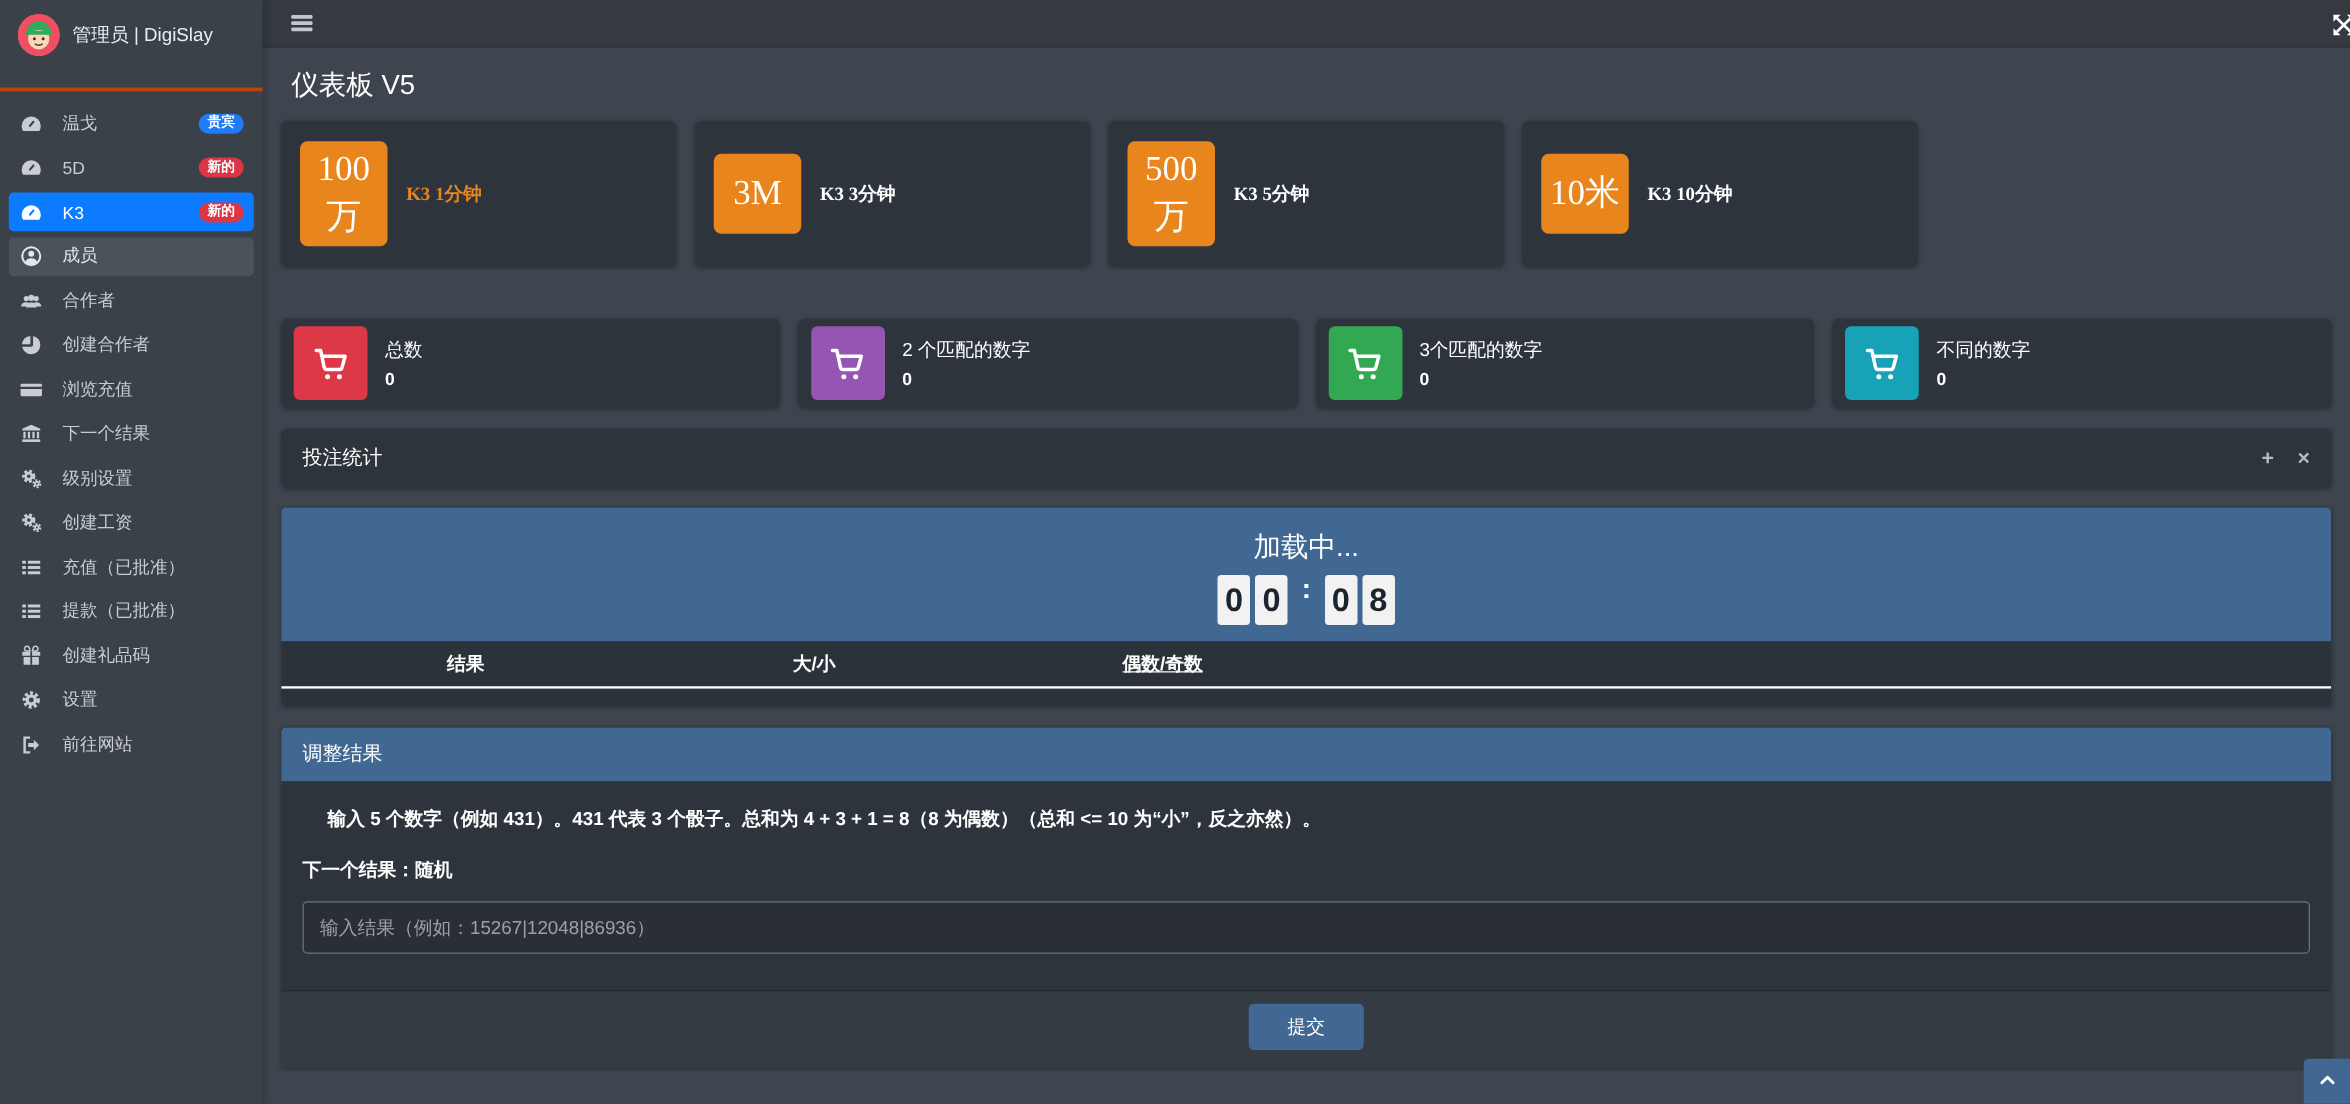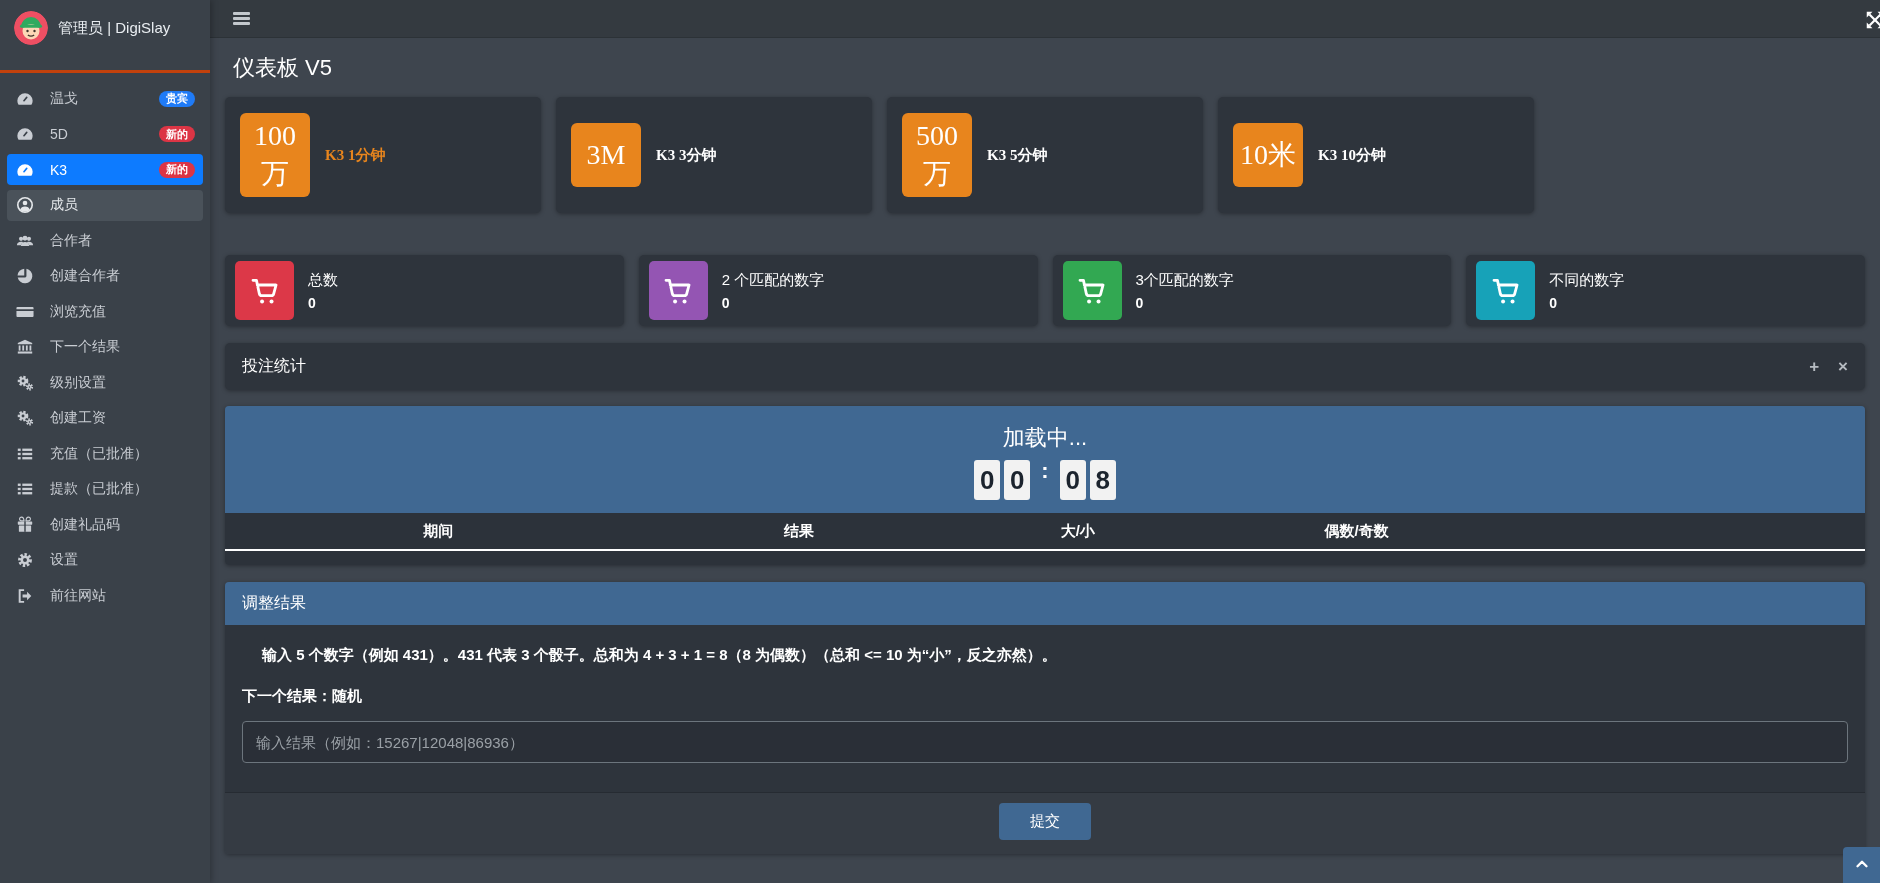--- a/index.html
+++ b/index.html
@@ -54,21 +54,21 @@
   .ph-tools span { color:#b6bbc1; font-size:17px; font-weight:bold; cursor:pointer; line-height:1; }
 
   .stats-body { border-radius:4px; overflow:hidden; box-shadow:0 1px 4px rgba(0,0,0,.35); margin-bottom:17px; }
   .banner { background:#406892; height:107px; text-align:center; padding-top:17px; }
   .loading-text { color:#fff; font-size:22px; }
   .counter { display:flex; justify-content:center; align-items:flex-start; gap:4px; margin-top:7px; }
   .digit { width:26px; height:40px; background:#f2f2f2; color:#1c242e; border-radius:3px; font-size:26px; font-weight:bold; display:flex; align-items:center; justify-content:center; }
   .colon { color:#fff; font-size:22px; font-weight:bold; margin:0 7px; line-height:1; }
   .thead { background:#2c323a; height:36px; display:flex; align-items:center; }
   .thead span { color:#fff; font-size:15px; font-weight:bold; text-align:center; }
-  .th-c0{width:26%;} .th-c1{width:18%;} .th-c2{width:16%;} .th-c3{width:18%;} .th-c4{width:22%;}
+  .th-c0{width:26%;} .th-c1{width:18%;} .th-c2{width:16%;} .th-c3{width:18%;text-decoration:underline;} .th-c4{width:22%;}
   .thline { height:2px; background:#fff; }
   .tempty { height:14px; background:#2c323a; }
 
   .adjust { border-radius:4px; overflow:hidden; box-shadow:0 1px 4px rgba(0,0,0,.35); }
   .adjust-head { background:#406892; color:#fff; font-size:16px; padding:11px 17px; }
   .adjust-body { background:#2e343c; padding:21px 17px 29px; }
   .instruction { color:#fff; font-size:15px; font-weight:bold;padding-left:20px; }
   .next-result { color:#fff; font-size:15px; font-weight:bold; margin-top:22px; }
   .result-input { margin-top:15px; width:100%; height:42px; background:#2a2f37; border:1px solid #6c757d; border-radius:4px; color:#cfd4da; font-size:15px; padding:0 13px; outline:none; font-family:"Liberation Sans","DejaVu Sans",sans-serif; }
   .result-input::placeholder { color:#9aa0a6; }
@@ -386,21 +386,20 @@
         <div class="loading-text">加载中...</div>
         <div class="counter">
           <span class="digit">0</span>
           <span class="digit">0</span>
           <span class="colon">:</span>
           <span class="digit">0</span>
           <span class="digit">8</span>
         </div>
       </div>
       <div class="thead">
-        <span class="th-c0">期间</span>
         <span class="th-c1">结果</span>
         <span class="th-c2">大/小</span>
         <span class="th-c3">偶数/奇数</span>
         <span class="th-c4"></span>
       </div>
       <div class="thline"></div>
       <div class="tempty"></div>
     </section>
 
     <section class="adjust">

